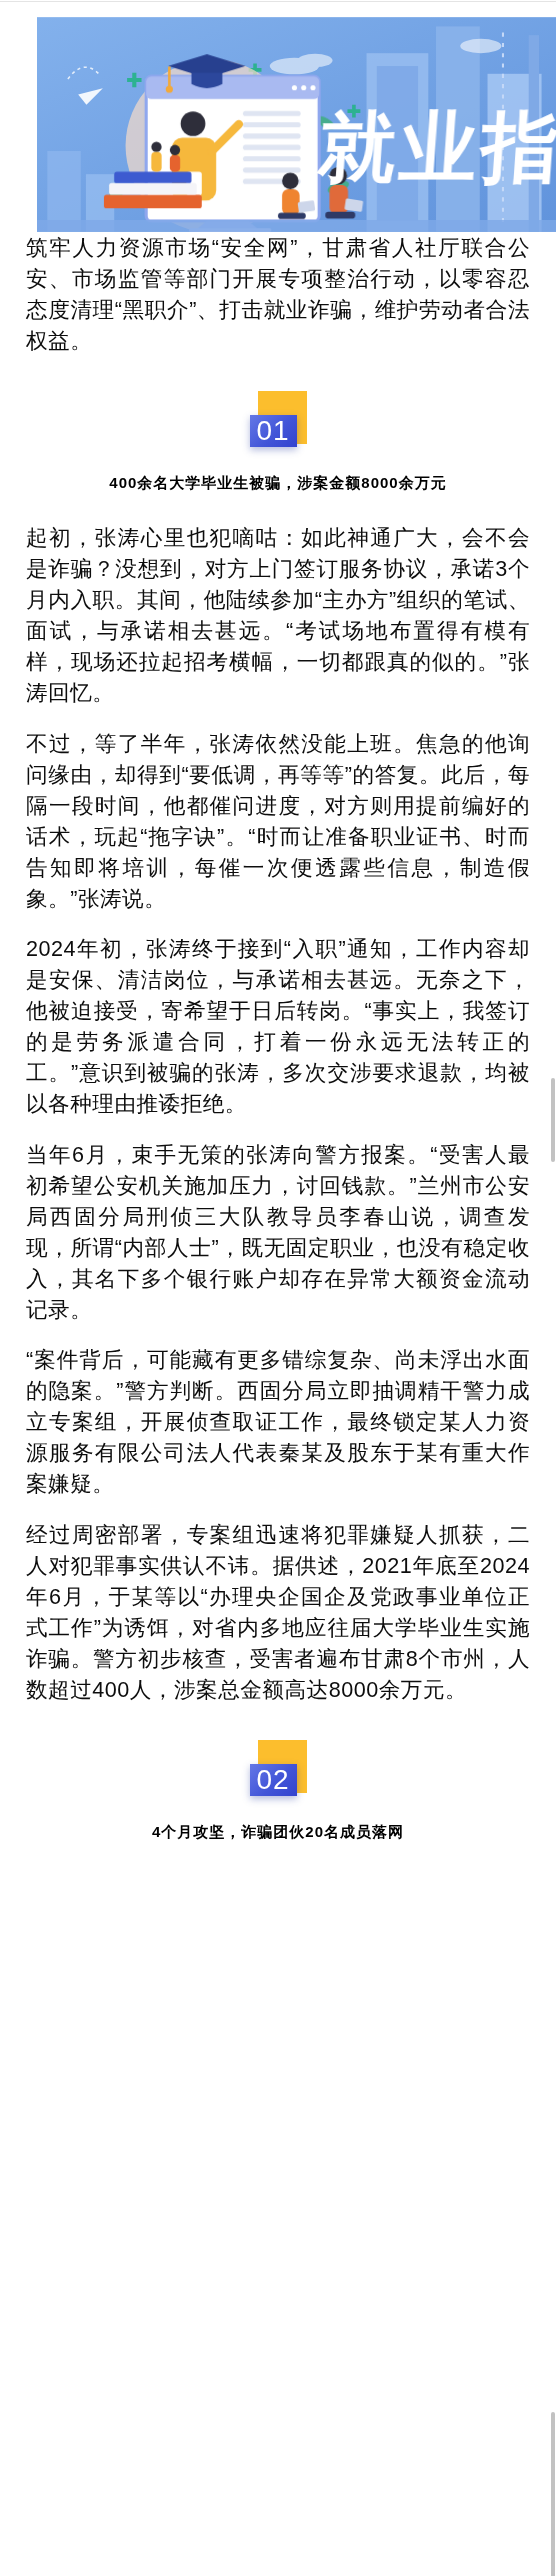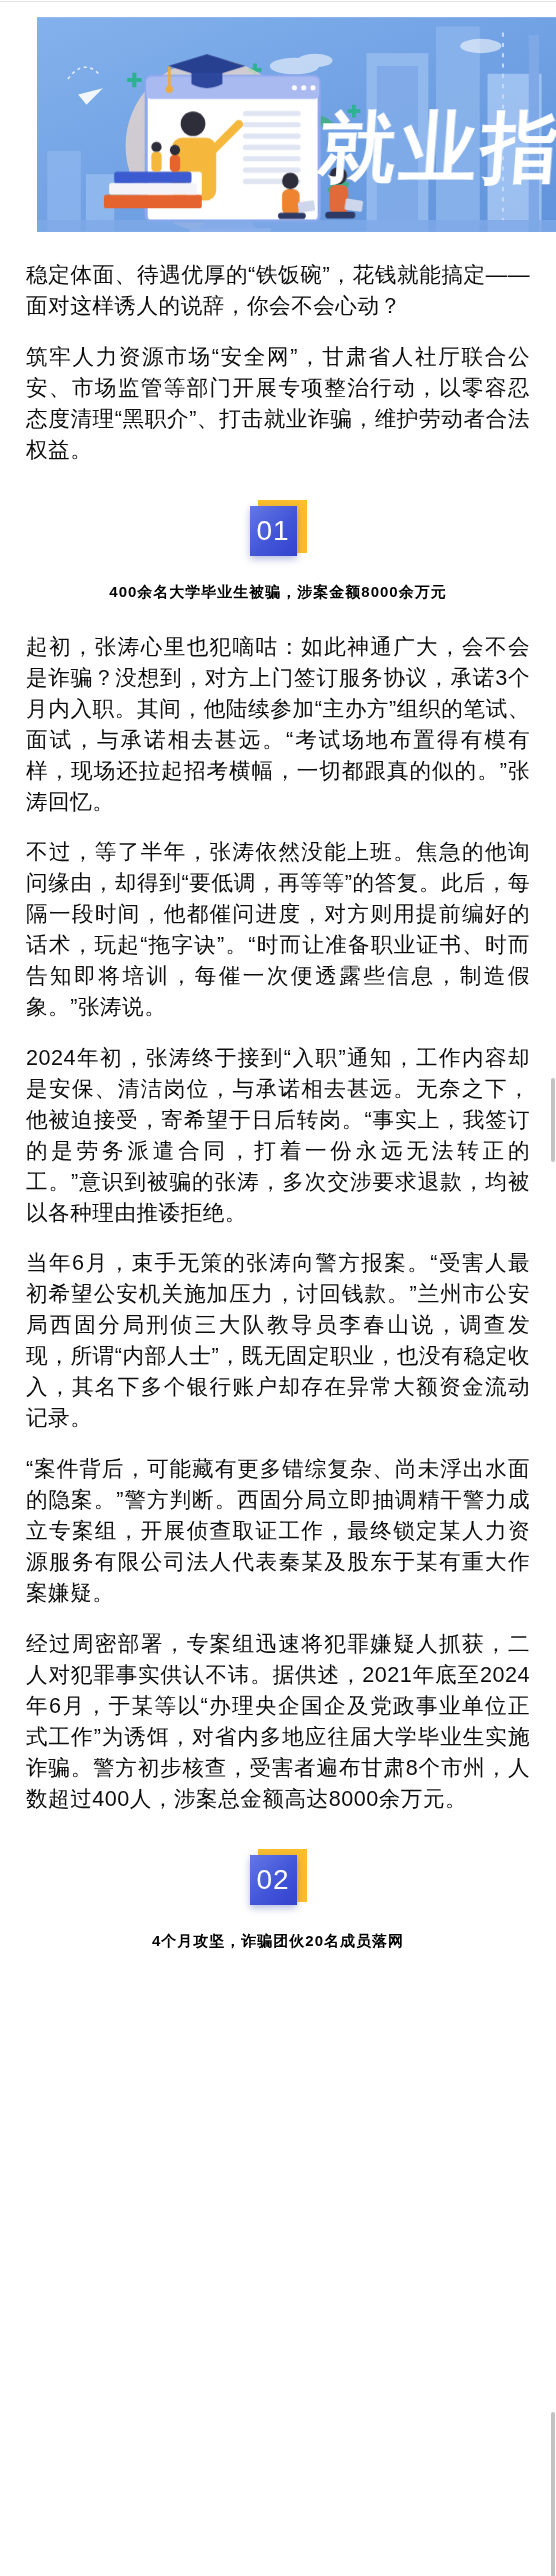--- a/index.html
+++ b/index.html
@@ -46,22 +46,22 @@
     width: 57px;
     height: 58px;
     margin: 35px auto 0 auto;
   }
   .badge-yellow {
     position: absolute; right: 0; top: 0;
     width: 49px; height: 53px;
     background: #fcbe2d;
   }
   .badge-blue {
-    position: absolute; left: 0; top: 6px;
-    width: 47px; height: 50px;
+    position: absolute; left: 0; top: 24px;
+    width: 47px; height: 32px;
     background: linear-gradient(135deg, #6478e6 0%, #4255d8 55%, #3343ce 100%);
     box-shadow: 0 3.1px 7.2px rgba(40,60,160,0.35);
     display: flex; align-items: center; justify-content: center;
     color: #ffffff;
     font-size: 28px;
     font-weight: 400;
     letter-spacing: 1px;
   }
   .section-title {
     font-size: 15px;
@@ -189,21 +189,20 @@
     </g>
 
     <rect x="0" y="394" width="1008" height="23" fill="#7ea9e7" opacity="0.8"></rect>
 
     <text x="565" y="305" font-size="150" font-weight="bold" fill="#ffffff" letter-spacing="8" transform="skewX(-4)">就业指导</text>
   </svg>
 </div>
 
 <div class="article">
 
-  <p class="body-para first">稳定体面、待遇优厚的“铁饭碗”，花钱就能搞定——面对这样诱人的说辞，你会不会心动？</p>
   <p class="body-para">筑牢人力资源市场“安全网”，甘肃省人社厅联合公安、市场监管等部门开展专项整治行动，以零容忍态度清理“黑职介”、打击就业诈骗，维护劳动者合法权益。</p>
 
   <div class="section-badge">
     <div class="badge-yellow"></div>
     <div class="badge-blue">01</div>
   </div>
   <h2 class="section-title">400余名大学毕业生被骗，涉案金额8000余万元</h2>
 
   <p class="body-para">起初，张涛心里也犯嘀咕：如此神通广大，会不会是诈骗？没想到，对方上门签订服务协议，承诺3个月内入职。其间，他陆续参加“主办方”组织的笔试、面试，与承诺相去甚远。“考试场地布置得有模有样，现场还拉起招考横幅，一切都跟真的似的。”张涛回忆。</p>
   <p class="body-para">不过，等了半年，张涛依然没能上班。焦急的他询问缘由，却得到“要低调，再等等”的答复。此后，每隔一段时间，他都催问进度，对方则用提前编好的话术，玩起“拖字诀”。“时而让准备职业证书、时而告知即将培训，每催一次便透露些信息，制造假象。”张涛说。</p>

